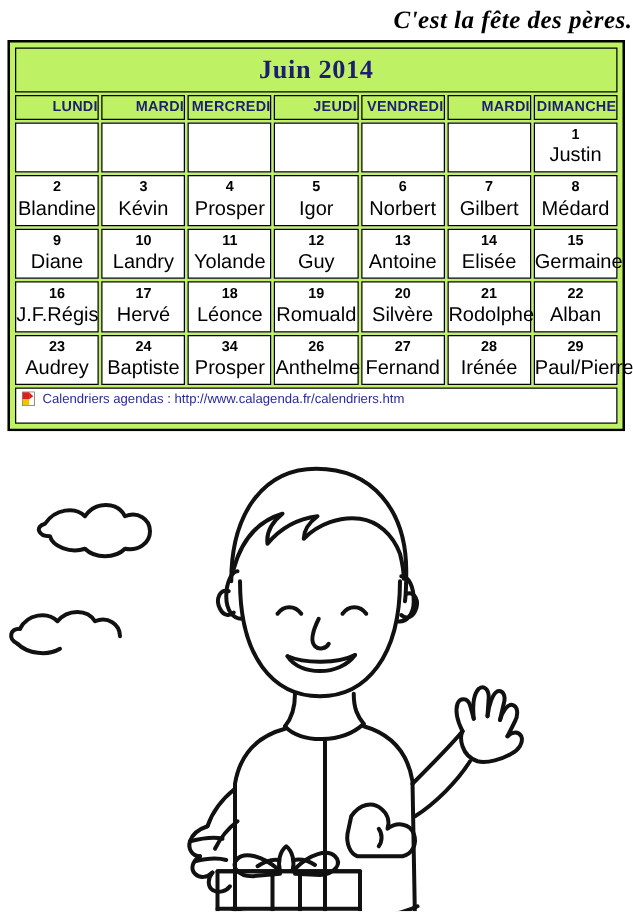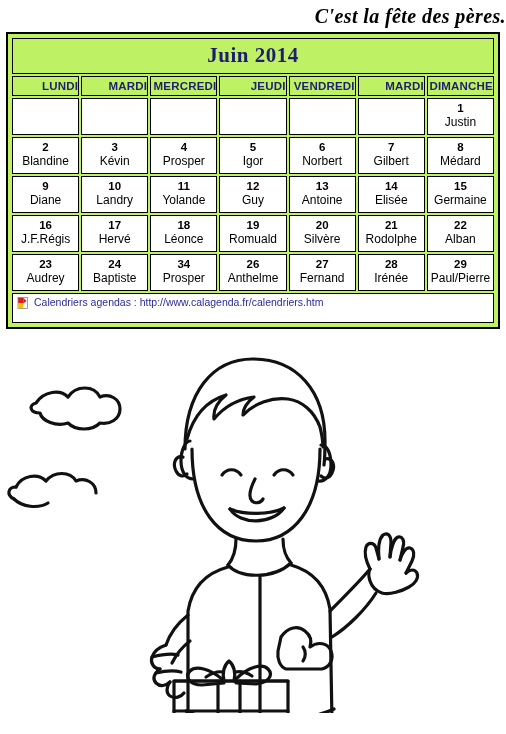--- a/index.html
+++ b/index.html
@@ -90,21 +90,21 @@
     display: block;
     font-family: "Liberation Sans", sans-serif;
     font-weight: bold;
     font-size: 11.5px;
     color: #000000;
     line-height: 1.25;
   }
   .day-saint {
     display: block;
     font-family: "Liberation Sans", sans-serif;
-    font-size: 12px;
+    font-size: 16px;
     color: #000000;
     line-height: 1.25;
     white-space: nowrap;
     text-align: center;
   }
 
   
   .footer-row td {
     padding: 0;
   }

